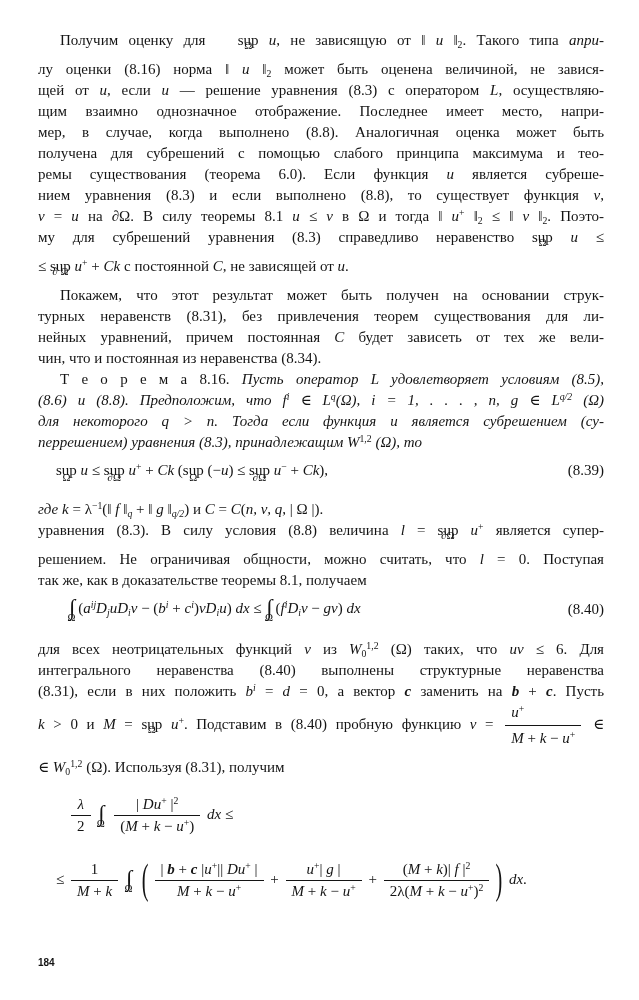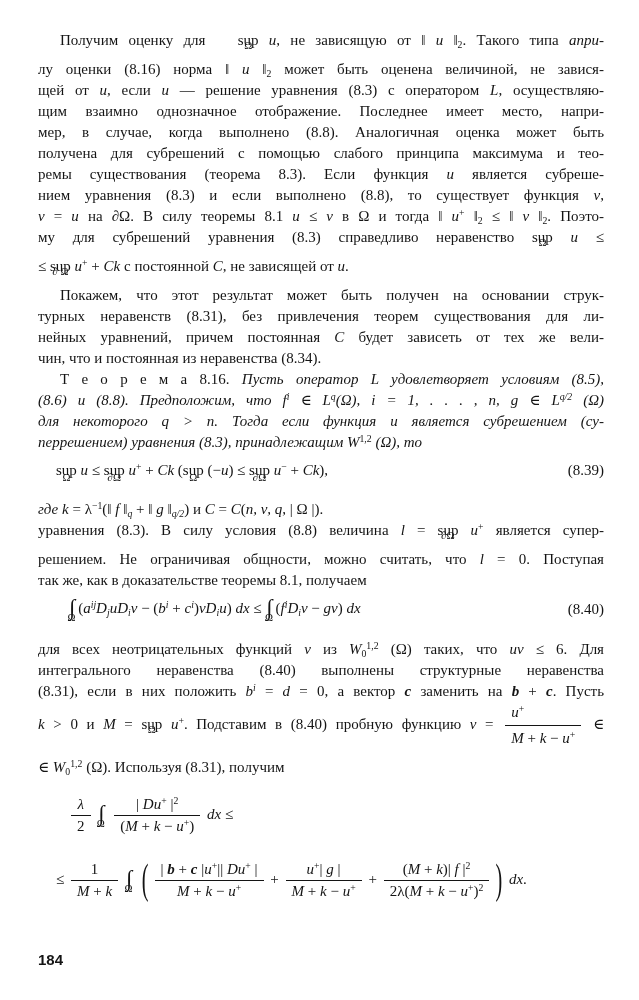--- a/index.html
+++ b/index.html
@@ -35,36 +35,36 @@
   .disp.sep{margin-top:18px;margin-bottom:16px;}
   
   .fr{display:inline-block;vertical-align:middle;text-align:center;margin:0 3px;}
   .fn{display:block;padding:0 6px 2px;border-bottom:1.2px solid #141414;white-space:nowrap;}
   .fd{display:block;padding:2px 6px 0;white-space:nowrap;}
   
   .big{display:inline-block;font-size:1.35em;transform:scaleY(2.1);transform-origin:center;vertical-align:-0.08em;padding:0 3px;font-weight:300;}
   .folio{
     position:absolute;left:38px;bottom:32px;
     font-family:"Liberation Sans","DejaVu Sans",sans-serif;
-    font-weight:bold;font-size:15px;color:#141414;
+    font-weight:bold;font-size:10px;color:#141414;
   }
 </style>
 </head>
 <body>
 
 <div class="page">
   <div class="text">
     <div>
         <div class="line ind tall"><span>Получим оценку для </span><span class="stk"><span class="stt">sup</span><span class="stb">Ω</span></span><span> </span><span class="it">u</span><span>, не зависящую от ‖ </span><span class="it">u</span><span> ‖</span><sub>2</sub><span>. Такого типа </span><span class="it">апри-</span></div>
         <div class="line"><span>лу оценки (8.16) норма ‖ </span><span class="it">u</span><span> ‖</span><sub>2</sub><span> может быть оценена величиной, не завися-</span></div>
         <div class="line"><span>щей от </span><span class="it">u</span><span>, если </span><span class="it">u</span><span> — решение уравнения (8.3) с оператором </span><span class="it">L</span><span>, осуществляю-</span></div>
         <div class="line"><span>щим взаимно однозначное отображение. Последнее имеет место, напри-</span></div>
         <div class="line"><span>мер, в случае, когда выполнено (8.8). Аналогичная оценка может быть</span></div>
         <div class="line"><span>получена для субрешений с помощью слабого принципа максимума и тео-</span></div>
-        <div class="line"><span>ремы существования (теорема 8.3). Если функция </span><span class="it">u</span><span> является субреше-</span></div>
+        <div class="line"><span>ремы существования (теорема 6.0). Если функция </span><span class="it">u</span><span> является субреше-</span></div>
         <div class="line"><span>нием уравнения (8.3) и если выполнено (8.8), то существует функция </span><span class="it">v</span><span>,</span></div>
         <div class="line"><span class="it">v</span><span> = </span><span class="it">u</span><span> на ∂Ω. В силу теоремы 8.1 </span><span class="it">u</span><span> ≤ </span><span class="it">v</span><span> в Ω и тогда ‖ </span><span class="it">u</span><sup>+</sup><span> ‖</span><sub>2</sub><span> ≤ ‖ </span><span class="it">v</span><span> ‖</span><sub>2</sub><span>. Поэто-</span></div>
         <div class="line tall"><span>му для субрешений уравнения (8.3) справедливо неравенство </span><span class="stk"><span class="stt">sup</span><span class="stb">Ω</span></span><span> </span><span class="it">u</span><span> ≤</span></div>
         <div class="line end tall"><span>≤ </span><span class="stk"><span class="stt">sup</span><span class="stb">∂ Ω</span></span><span> </span><span class="it">u</span><sup>+</sup><span> + </span><span class="it">Ck</span><span> с постоянной </span><span class="it">C</span><span>, не зависящей от </span><span class="it">u</span><span>.</span></div>
       </div>
     <div>
         <div class="line ind"><span>Покажем, что этот результат может быть получен на основании струк-</span></div>
         <div class="line"><span>турных неравенств (8.31), без привлечения теорем существования для ли-</span></div>
         <div class="line"><span>нейных уравнений, причем постоянная </span><span class="it">C</span><span> будет зависеть от тех же вели-</span></div>
         <div class="line end"><span>чин, что и постоянная из неравенства (8.34).</span></div>

